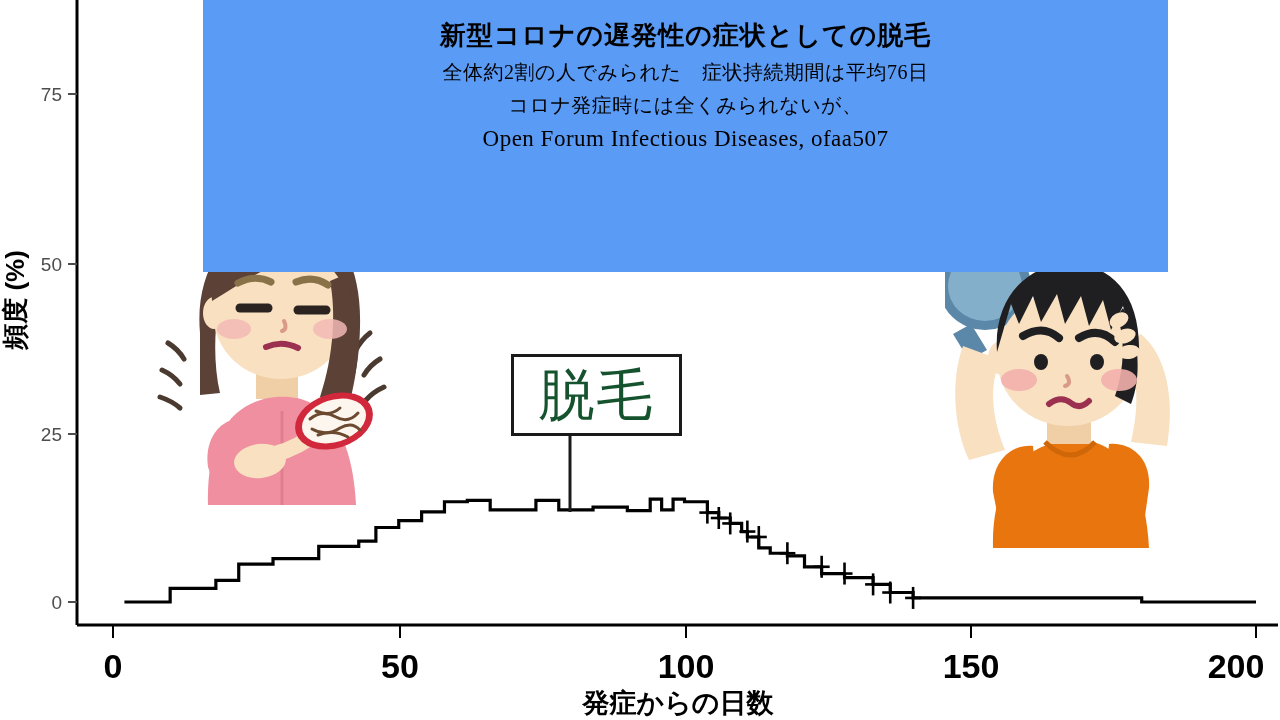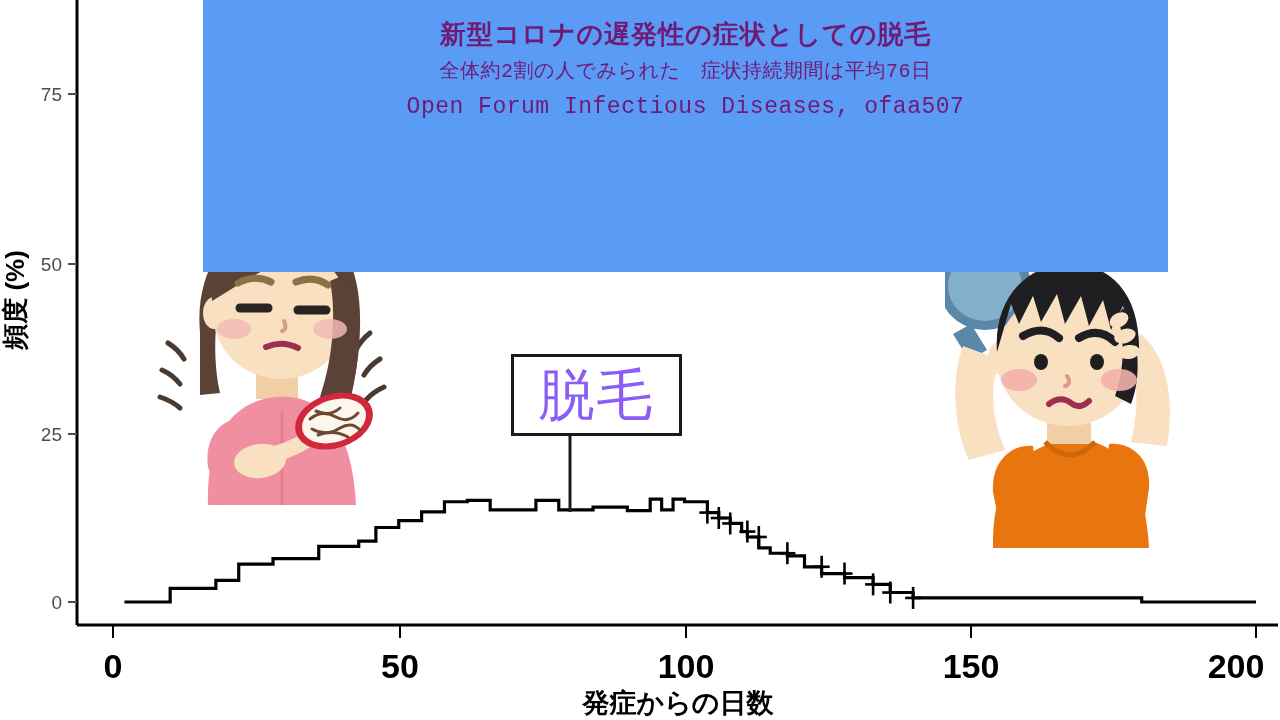--- a/index.html
+++ b/index.html
@@ -34,35 +34,35 @@
 
   
   .anno-box{
     position:absolute;left:511px;top:354px;width:171px;height:82px;
     background:#ffffff;border:3px solid #1a1a1a;
     display:flex;align-items:center;justify-content:center;
     box-sizing:border-box;
   }
   .anno-box span{
     font-family:"Liberation Sans","DejaVu Sans",sans-serif;
-    font-size:56px;color:#8b5cf6;letter-spacing:2px;line-height:1;
+    font-size:56px;color:#14532d;letter-spacing:2px;line-height:1;
   }
 
   
   .banner{
     position:absolute;left:203px;top:0px;width:965px;height:272px;
     background:#5a9bf6;
     box-sizing:border-box;
     padding:16px 10px 0 10px;
     text-align:center;
     z-index:40;
   }
   .banner .ln{
-    color:#701a75;
-    font-family:Liberation Mono, monospace;
+    color:#000000;
+    font-family:Liberation Serif, serif;
     display:block;
     white-space:nowrap;
   }
   .banner .ln1{font-size:26px;font-weight:bold;line-height:1.55;letter-spacing:1px;}
   .banner .ln2,.banner .ln3,.banner .ln4{font-size:20px;line-height:1.62;letter-spacing:0.5px;}
   .banner .ln5{font-size:23px;line-height:1.6;letter-spacing:0.5px;}
 
   
   .illus{position:absolute;z-index:20;}
   #illus-woman{left:148px;top:205px;width:255px;height:300px;}
@@ -255,16 +255,17 @@
     <g fill="#f8e0c0">
       <ellipse cx="174" cy="72" rx="10" ry="7" transform="rotate(-28 174 72)"></ellipse>
       <ellipse cx="180" cy="88" rx="11" ry="7" transform="rotate(-18 180 88)"></ellipse>
       <ellipse cx="184" cy="104" rx="11" ry="7" transform="rotate(-8 184 104)"></ellipse>
     </g>
   </svg>
 
   <div class="banner">
     <span class="ln ln1">新型コロナの遅発性の症状としての脱毛</span>
     <span class="ln ln2">全体約2割の人でみられた　症状持続期間は平均76日</span>
+    <span class="ln ln3">コロナ発症時には全くみられないが、</span>
     <span class="ln ln5">Open Forum Infectious Diseases, ofaa507</span>
   </div>
 
 </div>
 
 </body></html>

